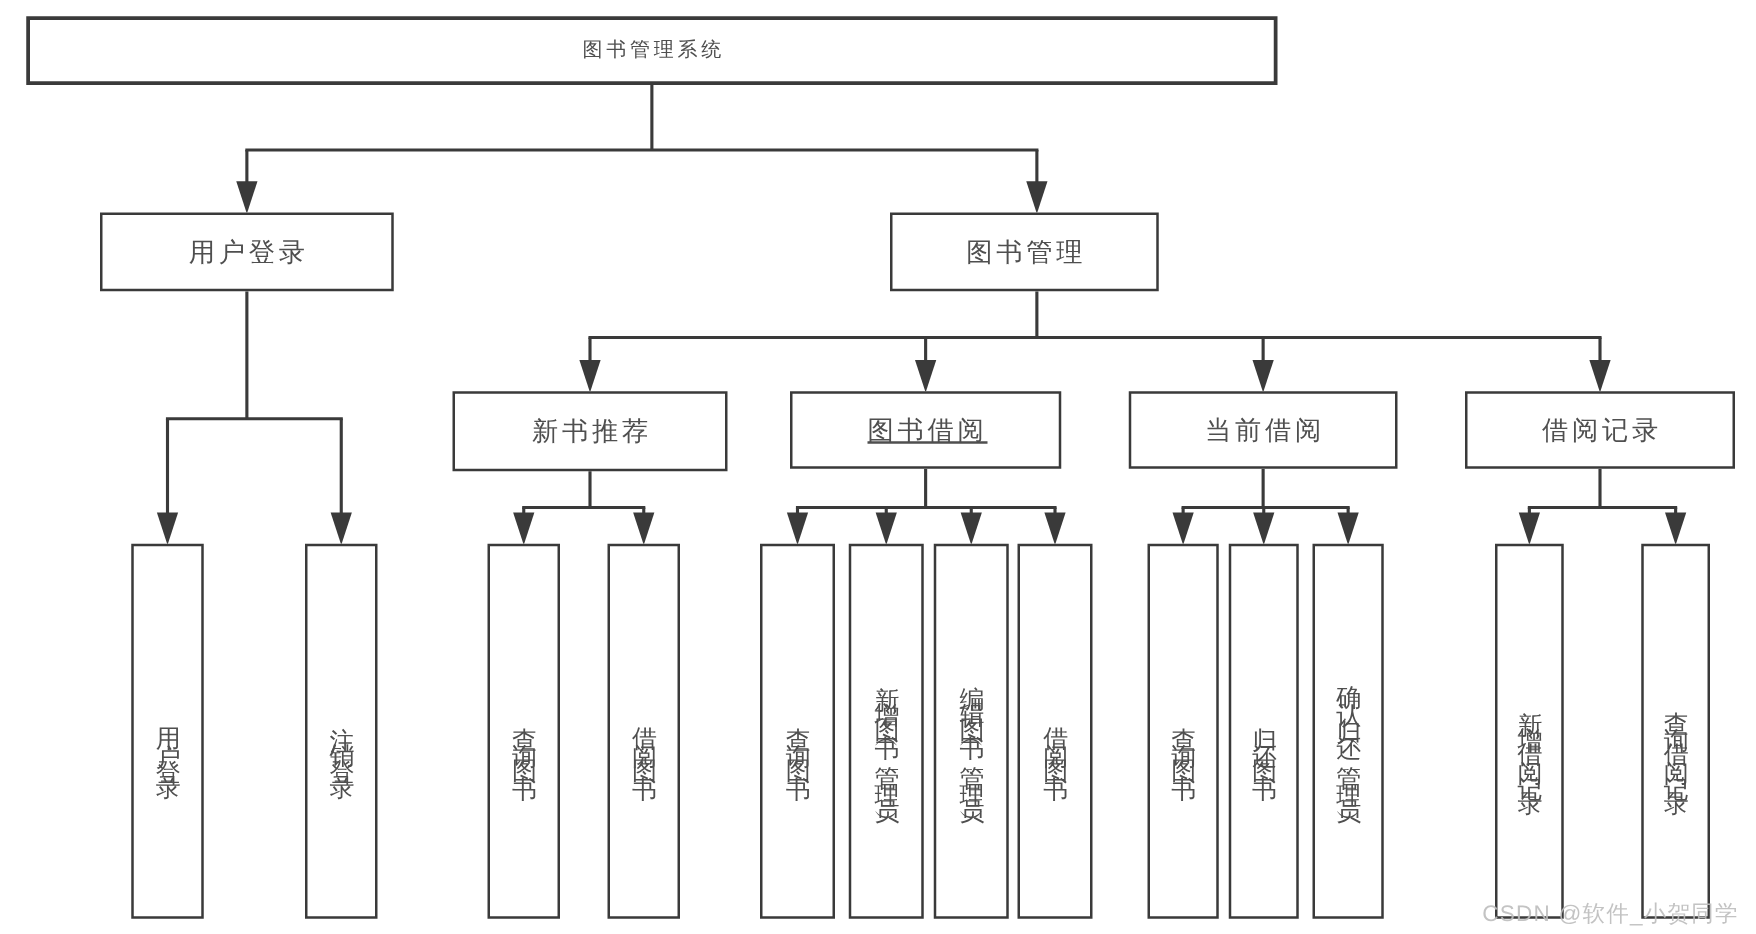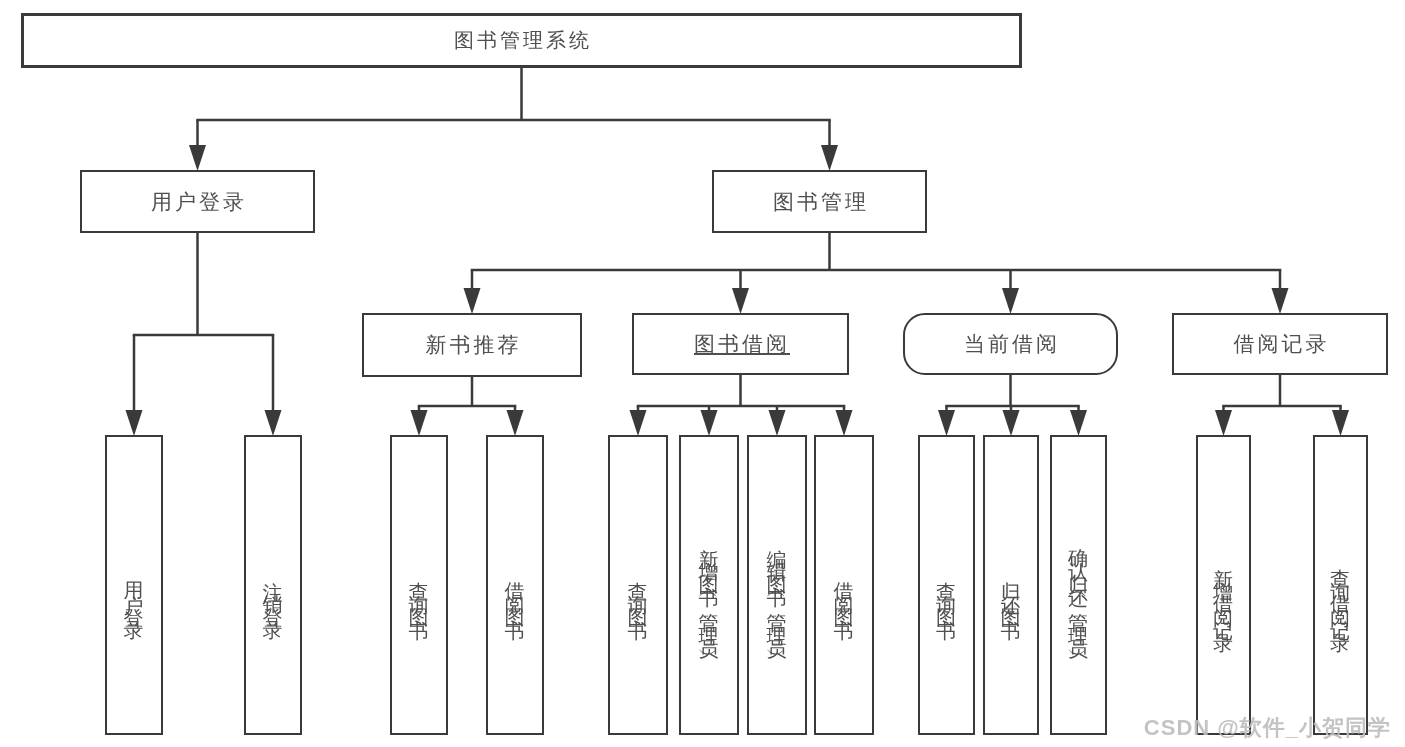--- a/index.html
+++ b/index.html
@@ -37,39 +37,38 @@
     color: var(--text, #4f4f4f);
     z-index: 2;
   }
   .node.root { border-width: 3px; }
   .node.h span {
     font-size: 21px;
     letter-spacing: 3px;
     white-space: nowrap;
     transform: translateX(1.5px); 
   }
-  .node.root span { font-size: 20px; }
+  .node.root span { font-size: 16px; }
   .node.v span {
     writing-mode: vertical-rl;
     text-orientation: mixed;
     font-size: 20px;
     line-height: 1;
     letter-spacing: 13px;
     margin-bottom: -13px; 
     white-space: nowrap;
   }
   .watermark {
     position: absolute;
     right: 14px; bottom: 4px;
-    font-size: 22px;
+    font-size: 18px;
     letter-spacing: 1px;
     color: var(--wm, #bdbdbd);
     z-index: 3;
     opacity: 0.9;
-    font-weight: bold;
   }
 </style>
 </head>
 <body>
 
 <div id="stage">
   <svg id="wires" width="1405" height="747">
       <line x1="521.5" y1="68" x2="521.5" y2="120"></line>
       <line x1="196.25" y1="120" x2="830.75" y2="120"></line>
       <line x1="197.5" y1="120" x2="197.5" y2="152"></line>
@@ -132,21 +131,21 @@
       </div>
       <div class="node h" style="left: 712px; top: 170px; width: 215px; height: 63px;">
         <span>图书管理</span>
       </div>
       <div class="node h" style="left: 362px; top: 313px; width: 220px; height: 64px;">
         <span>新书推荐</span>
       </div>
       <div class="node h" style="left: 632px; top: 313px; width: 217px; height: 62px; text-decoration: underline;">
         <span>图书借阅</span>
       </div>
-      <div class="node h" style="left: 903px; top: 313px; width: 215px; height: 62px; border-radius: 22px;">
+      <div class="node h" style="left: 903px; top: 313px; width: 215px; height: 62px;">
         <span>当前借阅</span>
       </div>
       <div class="node h" style="left: 1172px; top: 313px; width: 216px; height: 62px;">
         <span>借阅记录</span>
       </div>
       <div class="node v" style="left: 105px; top: 435px; width: 58px; height: 300px;">
         <span>用户登录</span>
       </div>
       <div class="node v" style="left: 244px; top: 435px; width: 58px; height: 300px;">
         <span>注销登录</span>

